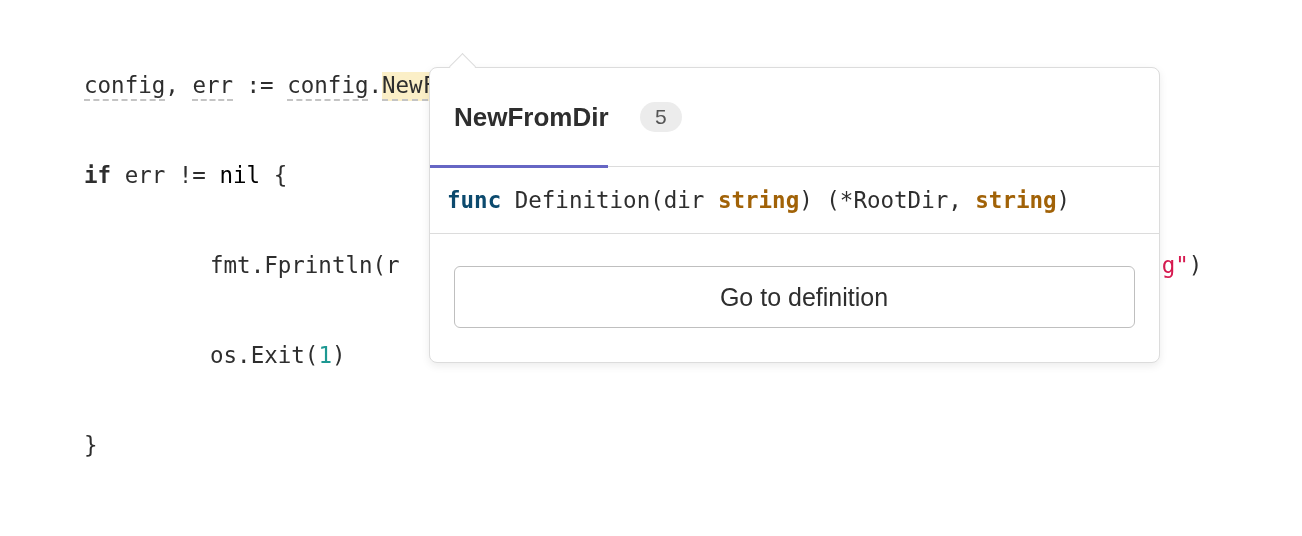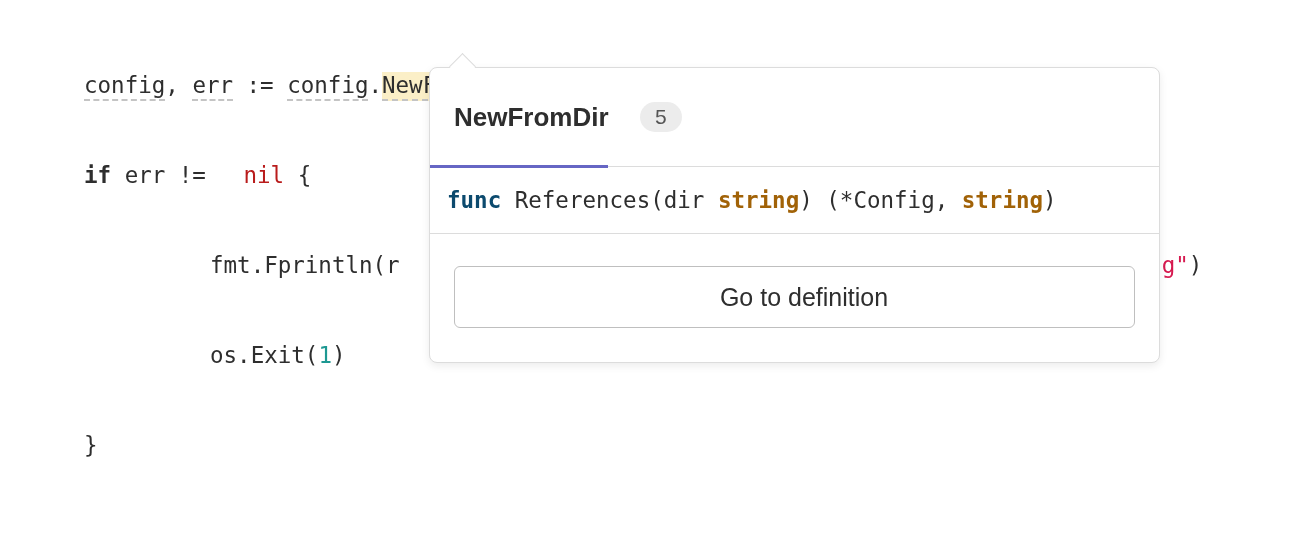--- a/index.html
+++ b/index.html
@@ -22,21 +22,21 @@
       font-size: 22.5px;
       color: #2e2e2e;
       white-space: pre;
     }
     .line {
       height: 38px;
       line-height: 38px;
       white-space: pre;
     }
     .kw { font-weight: bold; color: #2e2e2e; }
-    .nil { color: #b91c1c; margin-left: 24px; }
+    .nil { color: #000000; }
     .num { color: #1d9892; }
     .str { color: #d6194f; }
     .hov {
       border-bottom: 2px dashed #c4c4c4;
       padding-bottom: 1px;
     }
     .hl {
       background: #fbefc7;
     }
     .indent { display: inline-block; width: 126px; }
@@ -158,17 +158,17 @@
 <div class="popover">
   <div class="arrow"></div>
   <div class="tabs">
     <div class="tab active">
       <span>NewFromDir</span>
     </div>
     <div class="tab">
       <span class="badge">5</span>
     </div>
   </div>
-  <div class="signature"><span class="sig-kw">func</span><span> References(dir </span><span class="sig-type">string</span><span>) (*Config, </span><span class="sig-type">string</span><span>)</span></div>
+  <div class="signature"><span class="sig-kw">func</span><span> Definition(dir </span><span class="sig-type">string</span><span>) (*RootDir, </span><span class="sig-type">string</span><span>)</span></div>
   <div class="btn-wrap">
     <button class="go-btn">Go to definition</button>
   </div>
 </div>
 
 </body></html>

